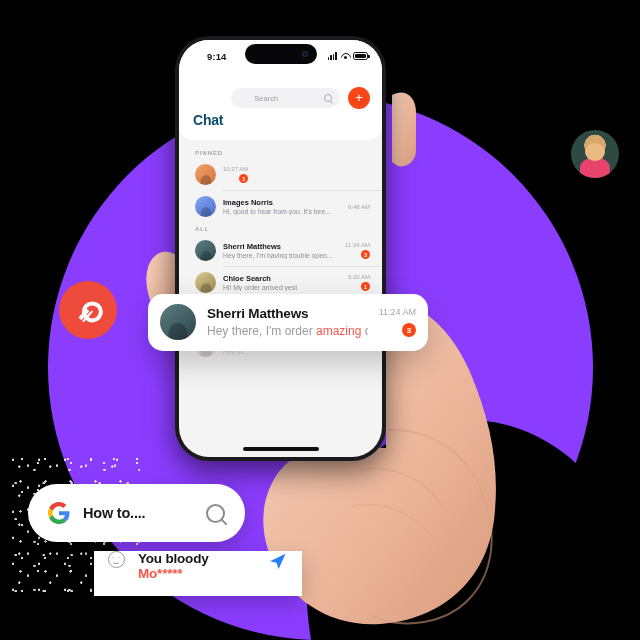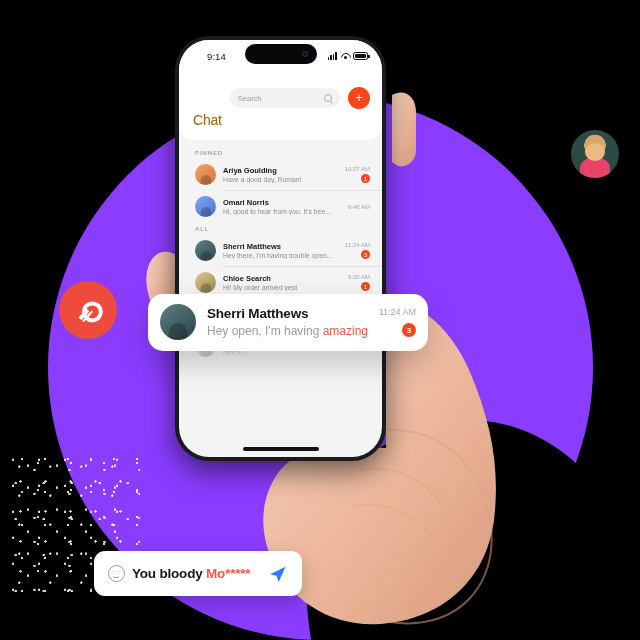--- a/index.html
+++ b/index.html
@@ -45,21 +45,21 @@
     padding:4px;
   }
   .screen {
     position:relative; width:100%; height:100%;
     background:#F4F4F5; border-radius:30px; overflow:hidden;
   }
   .statusbar {
     height:26px; display:flex; align-items:center; justify-content:space-between;
     padding:6px 14px 0 16px; background:#fff; position:relative;
   }
-  .sb-time { font-size:9.5px; font-weight:400; color:#111; letter-spacing:.1px;padding-left:12px; }
+  .sb-time { font-size:9.5px; font-weight:700; color:#111; letter-spacing:.1px;padding-left:12px; }
   .island {
     position:absolute; left:50%; transform:translateX(-50%); top:4px;
     width:72px; height:20px; background:#07070a; border-radius:12px;
   }
   .island:after{ content:''; position:absolute; right:9px; top:7px; width:6px; height:6px;
     border-radius:50%; background:#10131f; box-shadow:inset 0 0 0 1px #1d2a4a; }
   .sb-right { display:flex; align-items:center; gap:3px; }
   .bars { display:flex; align-items:flex-end; gap:1px; height:8px; }
   .bars i { width:1.6px; background:#111; border-radius:.5px; display:block; }
   .bars i:nth-child(1){height:3px}.bars i:nth-child(2){height:4.6px}
@@ -68,24 +68,24 @@
   .wifi:before{ content:''; position:absolute; left:1px; top:1px; width:8px;height:8px;
     border:1.6px solid #111; border-radius:50%; clip-path: polygon(0 0,100% 0,100% 45%,0 45%); }
   .wifi:after{ content:''; position:absolute; left:3.6px; top:4.4px; width:3px;height:3px;
     background:#111; border-radius:50%; }
   .batt { width:15px; height:8px; border:1.2px solid #111; border-radius:2.4px; position:relative; }
   .batt:before{ content:''; position:absolute; left:1px; top:1px; right:1px; bottom:1px; background:#111; border-radius:1px; }
   .batt:after{ content:''; position:absolute; right:-3px; top:2.4px; width:1.6px; height:3px; background:#111; border-radius:0 1px 1px 0; }
 
   .apphead { background:#fff; padding:2px 12px 12px 14px; display:flex; align-items:center; gap:8px;
              border-radius:0 0 14px 14px; }
-  .apptitle { font-size:14px; font-weight:400; color:#a16207; letter-spacing:-.2px;margin-top:44px; }
+  .apptitle { font-size:14px; font-weight:700; color:#0c4a6e; letter-spacing:-.2px;margin-top:44px; }
   .searchbox { flex:1; height:20px; border-radius:10px; background:#F2F2F4;
                display:flex; align-items:center; padding:0 8px; gap:4px; }
-  .searchbox span { font-size:7.5px; color:#9b9ba3; flex:1; }
+  .searchbox span { font-size:7.5px; color:#9b9ba3; flex:1;margin-left:15px; }
   .mag { width:8px; height:8px; border:1.1px solid #a8a8b0; border-radius:50%; position:relative; flex:none; }
   .mag:after{ content:''; position:absolute; right:-2.4px; bottom:-1.6px; width:3.4px; height:1.1px;
     background:#a8a8b0; transform:rotate(45deg); border-radius:1px; }
   .plusbtn { width:22px;height:22px;border-radius:50%; background:#FA4616; flex:none;
              display:flex;align-items:center;justify-content:center; color:#fff; font-size:13px; font-weight:300; line-height:0; }
 
   .list { background:#F4F4F5; padding-top:6px; }
   .sec { font-size:6px; color:#a6a6ae; letter-spacing:.9px; padding:4px 0 3px 16px; font-weight:600; }
   .row { display:flex; align-items:center; gap:7px; padding:5px 12px 5px 16px; }
   .row.alt { background:#EAEAEC; }
@@ -174,22 +174,22 @@
     box-shadow:0 8px 22px rgba(0,0,0,.22);
   }
   .glogo { width:22px;height:22px; flex:none; }
   .gtext { flex:1; font-size:14.5px; font-weight:600; color:#1b1b1f; letter-spacing:-.2px; }
   .gmag { width:19px;height:19px;border:2px solid #8b8b93;border-radius:50%; position:relative; flex:none; }
   .gmag:after{ content:''; position:absolute; right:-5px; bottom:-2.5px; width:8px;height:2px;
     background:#8b8b93; transform:rotate(45deg); border-radius:1px; }
 
   .msgbar {
     position:absolute; left:94px; top:551px; width:208px; height:45px;
-    background:#fff; border-radius:11px; display:flex; align-items:center;
-    padding:0 14px; gap:7px;
+    background:#fff; border-radius:0; display:flex; align-items:flex-start;
+    padding:0 14px; gap:13px;
     box-shadow:0 8px 22px rgba(0,0,0,.22);
   }
   .smiley { width:17px;height:17px;border:1.6px solid #9a9aa2;border-radius:50%; position:relative; flex:none; }
   .smiley:before{ content:''; position:absolute; left:3.6px; top:4.6px; width:1.8px;height:1.8px;
     background:#9a9aa2; border-radius:50%; box-shadow:5.4px 0 0 #9a9aa2; }
   .smiley:after{ content:''; position:absolute; left:3.6px; top:8px; width:6.4px;height:3.4px;
     border-bottom:1.5px solid #9a9aa2; border-radius:0 0 50% 50%; }
   .mtext { flex:1; font-size:13.5px; font-weight:700; color:#15151a; letter-spacing:-.2px; }
   .mtext b { color:#F2584A; }
   .send { width:20px;height:20px; flex:none; }
@@ -248,35 +248,31 @@
         </div>
         <div class="plusbtn">+</div>
       </div>
 
       <div class="list">
 
         <div class="sec">PINNED</div>
 
         <div class="row">
           <div class="av"></div>
-          <div class="rbody">
-            <div class="rname">Ariya Goulding</div>
-            <div class="rmsg">Have a good day, Roman!</div>
-          </div>
           <div class="rmeta">
             <div class="rtime">10:27 AM</div>
             <div class="badge">1</div>
           </div>
         </div>
         <div class="divider"></div>
 
         <div class="row">
           <div class="av b"></div>
           <div class="rbody">
-            <div class="rname">Omari Norris</div>
+            <div class="rname">Images Norris</div>
             <div class="rmsg">Hi, good to hear from you. It's bee...</div>
           </div>
           <div class="rmeta">
             <div class="rtime">9:48 AM</div>
           </div>
         </div>
 
 
         <div class="sec">ALL</div>
 
@@ -336,34 +332,44 @@
       </div>
 
       <div class="homebar"></div>
     </div>
   </div>
 
   <div class="notif">
     <div class="nav"></div>
     <div class="nbody">
       <div class="nname">Sherri Matthews</div>
-      <div class="nmsg"><span>Hey open, I'm having </span><b>amazing</b><span> open...</span></div>
+      <div class="nmsg"><span>Hey there, I'm order </span><b>amazing</b><span> open...</span></div>
     </div>
     <div class="nmeta">
       <div class="ntime">11:24 AM</div>
       <div class="nbadge">3</div>
     </div>
   </div>
 
   <div class="wt-avatar"></div>
 
   <div class="key-chip">
     <div class="kicon"></div>
   </div>
 
+  <div class="gsearch">
+    <svg class="glogo" viewBox="0 0 48 48">
+      <path fill="#EA4335" d="M24 9.5c3.54 0 6.71 1.22 9.21 3.6l6.85-6.85C35.9 2.38 30.47 0 24 0 14.62 0 6.51 5.38 2.56 13.22l7.98 6.19C12.43 13.72 17.74 9.5 24 9.5z"></path>
+      <path fill="#4285F4" d="M46.98 24.55c0-1.57-.15-3.09-.38-4.55H24v9.02h12.94c-.58 2.96-2.26 5.48-4.78 7.18l7.73 6c4.51-4.18 7.09-10.36 7.09-17.65z"></path>
+      <path fill="#FBBC05" d="M10.53 28.59c-.48-1.45-.76-2.99-.76-4.59s.27-3.14.76-4.59l-7.98-6.19C.92 16.46 0 20.12 0 24c0 3.88.92 7.54 2.56 10.78l7.97-6.19z"></path>
+      <path fill="#34A853" d="M24 48c6.48 0 11.93-2.13 15.89-5.81l-7.73-6c-2.15 1.45-4.92 2.3-8.16 2.3-6.26 0-11.57-4.22-13.47-9.91l-7.98 6.19C6.51 42.62 14.62 48 24 48z"></path>
+    </svg>
+    <div class="gtext">How to....</div>
+    <div class="gmag"></div>
+  </div>
 
   <div class="msgbar">
     <div class="smiley"></div>
     <div class="mtext"><span>You bloody </span><b>Mo*****</b></div>
     <svg class="send" viewBox="0 0 24 24">
       <path fill="#2B7CF6" d="M2.5 12.2 21 3.2 12.8 21.5l-2.6-7.4-7.7-1.9z"></path>
     </svg>
   </div>
 
 </div>

